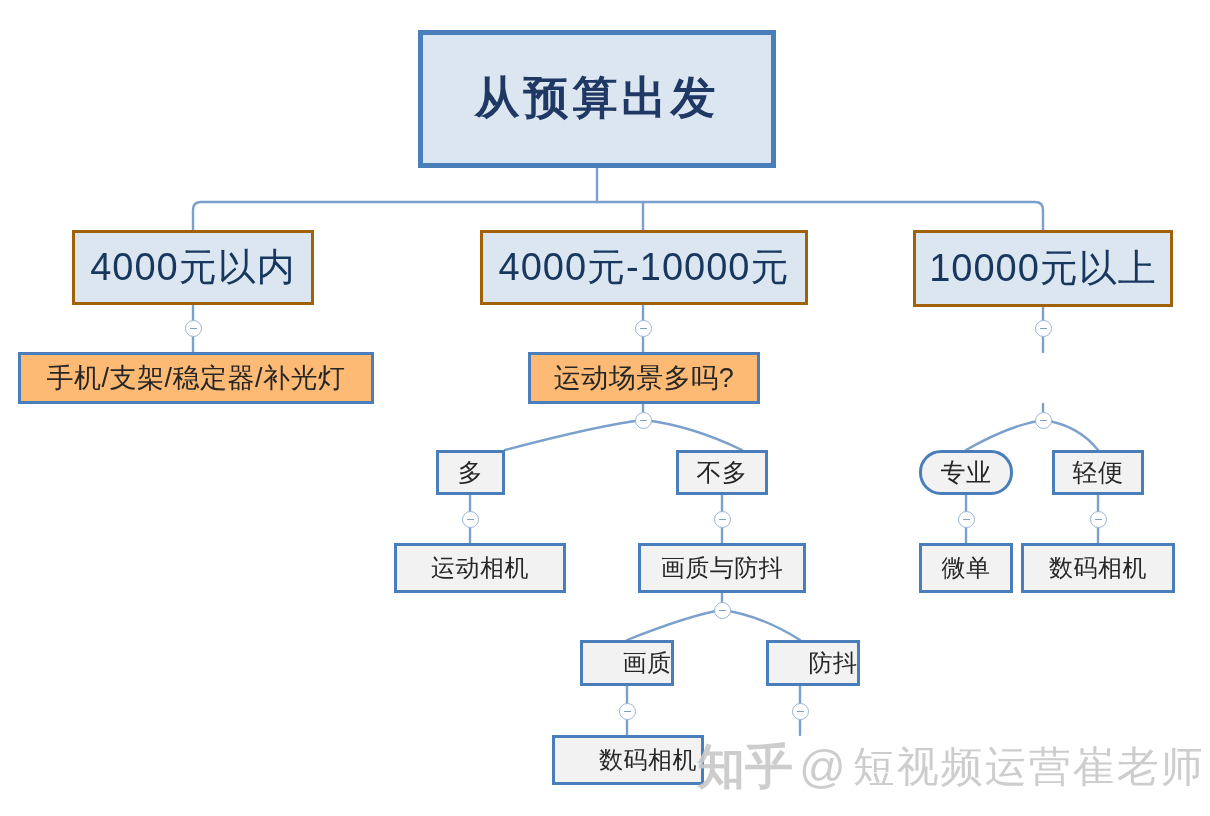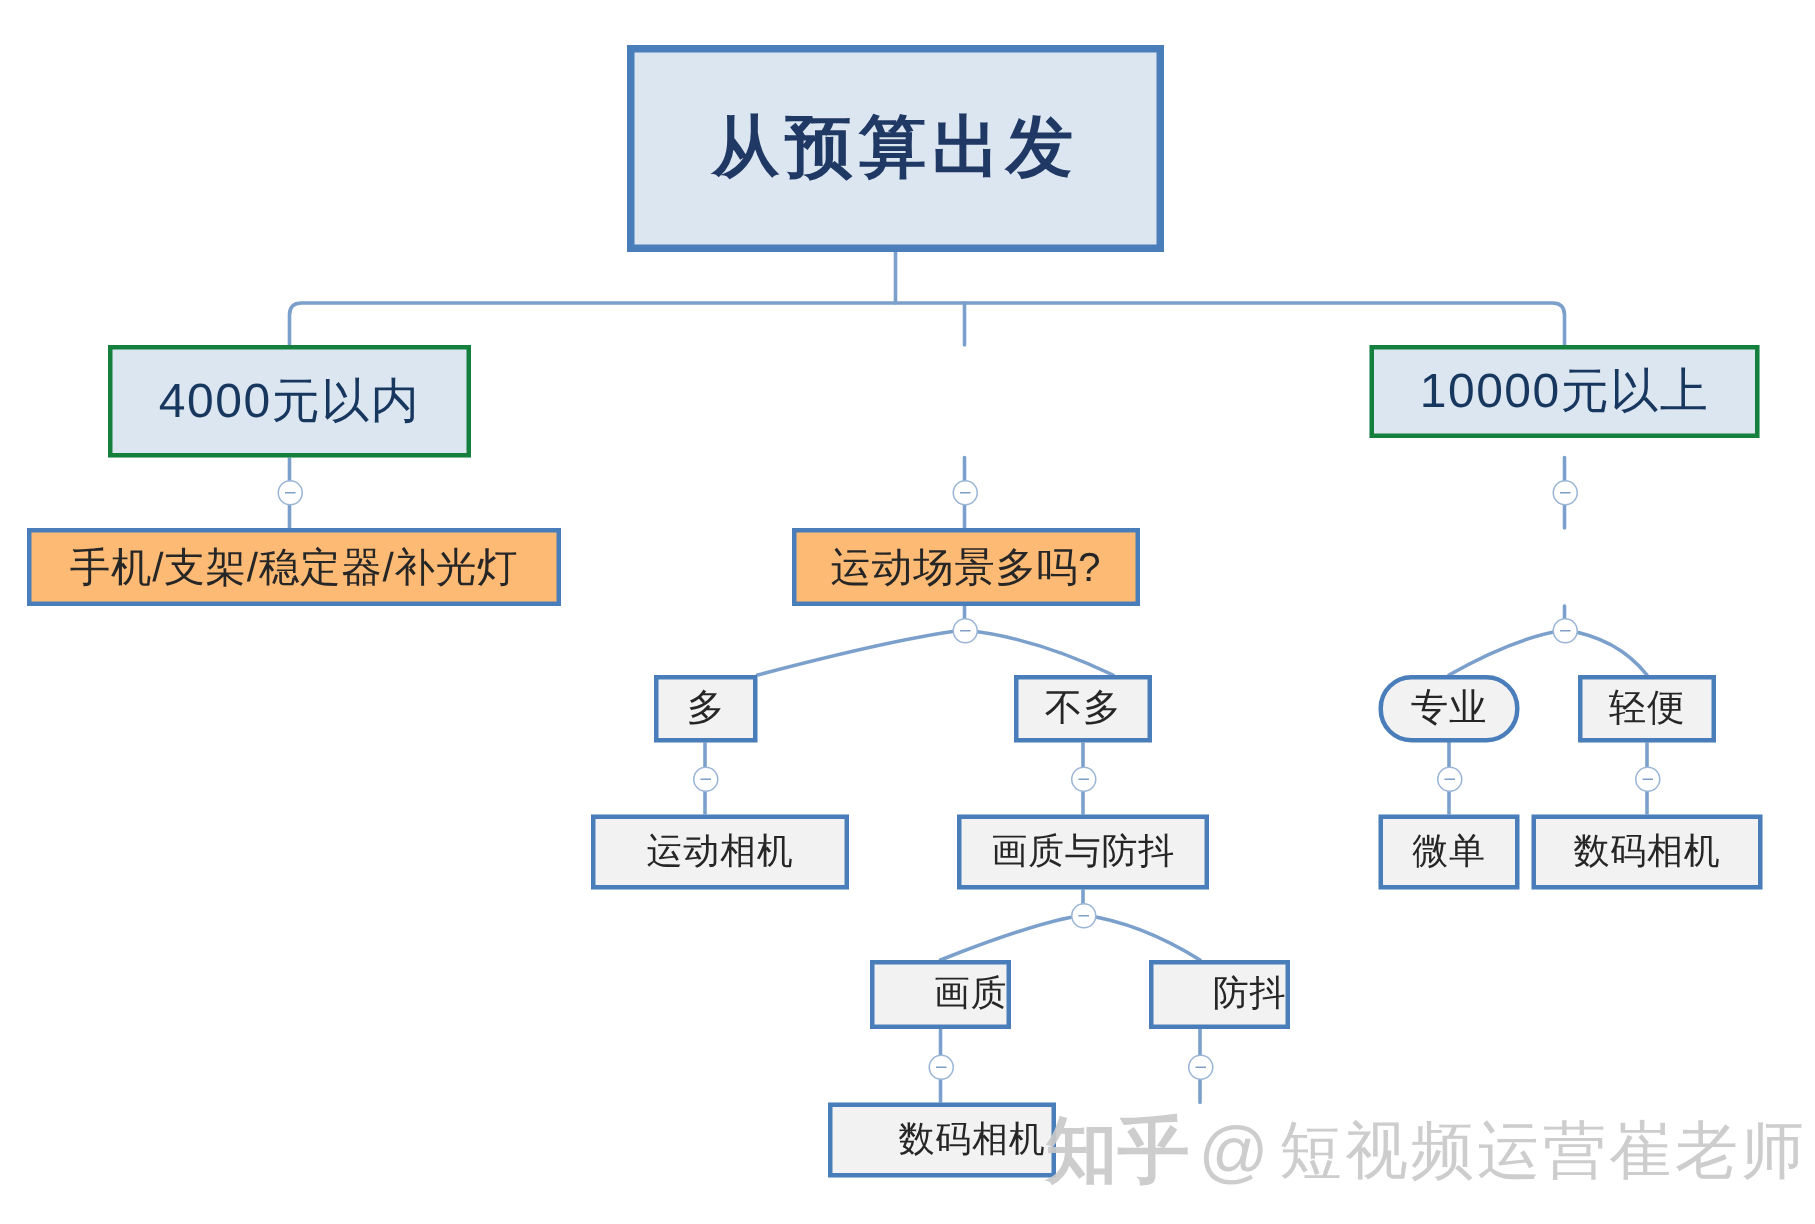--- a/index.html
+++ b/index.html
@@ -41,23 +41,23 @@
   .node.root {
     border: 5px solid #4a7ebb;
     background: #dce6f1;
     font-size: 45px;
     font-weight: bold;
     color: #1f3864;
     letter-spacing: 4px;
   }
   
   .node.lvl2 {
-    border: 3px solid #15803d;
+    border: 3px solid #a16207;
     background: #dce6f1;
-    font-size: 32px;
+    font-size: 38px;
     font-weight: normal;
     color: #17375e;
     letter-spacing: 1px;
   }
   
   .node.lvl3 {
     border: 3px solid #4a7ebb;
     background: #fdba74;
     font-size: 27px;
     color: #262626;
@@ -174,22 +174,23 @@
       <path d="M 966,495 L 966,543"></path>
 
       <path d="M 1098,495 L 1098,543"></path>
     </g>
   </svg>
 
   <div class="node root" style="left:418px; top:30px; width:358px; height:138px;font-family:Liberation Serif, serif;">从预算出发</div>
 
   <div class="node lvl2" style="left:72px; top:230px; width:242px; height:75px;">4000元以内</div>
 
-
-  <div class="node lvl2" style="left:913px; top:230px; width:260px; height:62px;">10000元以上</div>
+  <div class="node lvl2" style="left:480px; top:230px; width:328px; height:75px;">4000元-10000元</div>
+
+  <div class="node lvl2" style="left:913px; top:230px; width:260px; height:77px;">10000元以上</div>
 
   <div class="node lvl3" style="left:18px; top:352px; width:356px; height:52px;">手机/支架/稳定器/补光灯</div>
 
   <div class="node lvl3" style="left:528px; top:352px; width:232px; height:52px;">运动场景多吗?</div>
 
 
   <div class="node lvl4" style="left:436px; top:450px; width:69px; height:45px;">多</div>
 
   <div class="node lvl4" style="left:676px; top:450px; width:92px; height:45px;">不多</div>
 

